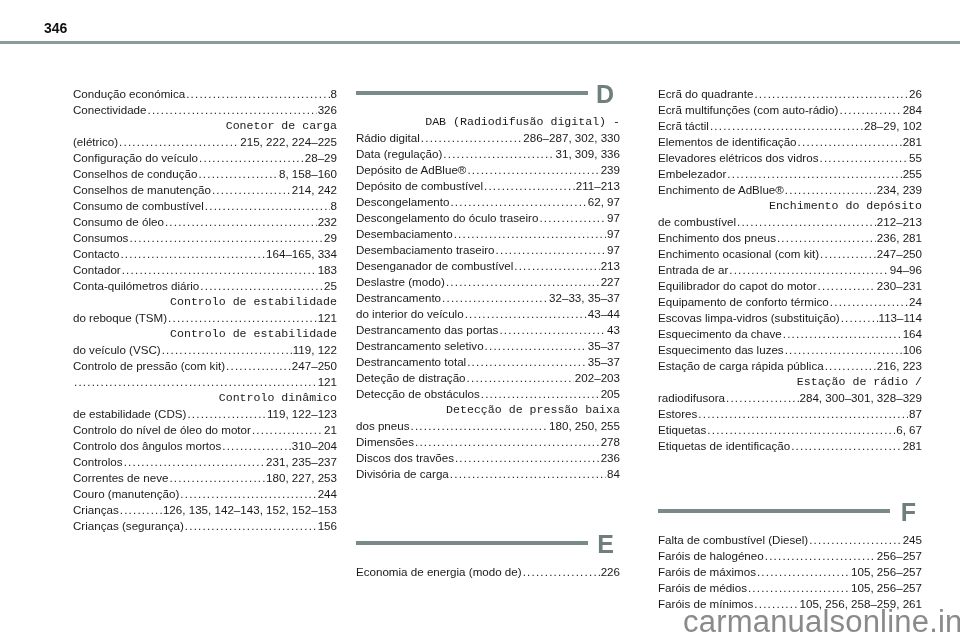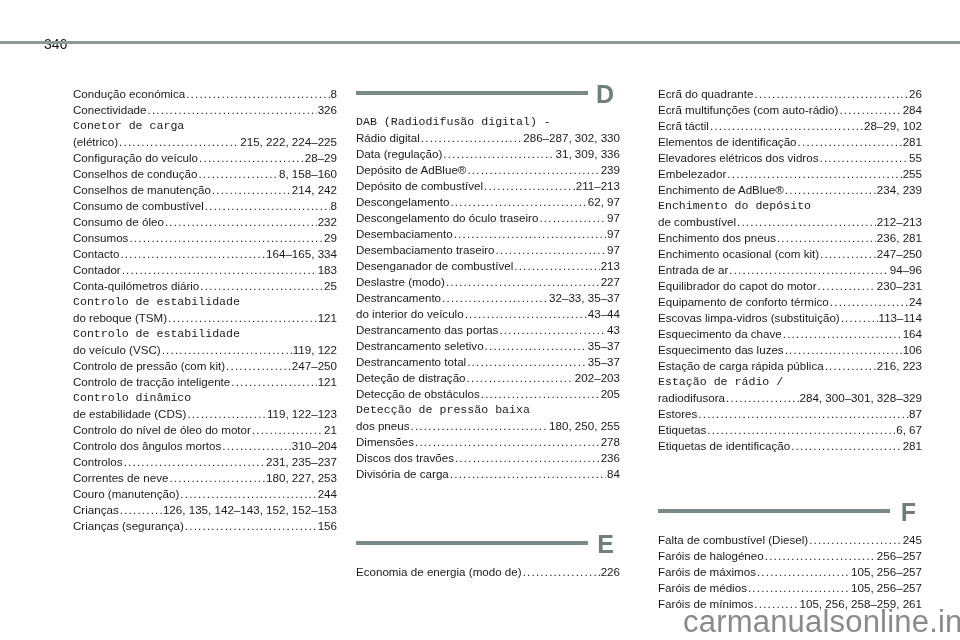--- a/index.html
+++ b/index.html
@@ -1,26 +1,26 @@
 <!DOCTYPE html>
 <html><head>
 <meta charset="utf-8">
 <style>
   html, body { margin: 0; padding: 0; }
   body {
     width: 960px; height: 640px; background: #ffffff; position: relative; overflow: hidden;
     font-family: "Liberation Sans", sans-serif; color: #1a1a1a;
   }
   .page-number {
-    position: absolute; left: 44px; top: 20px; font-size: 14px; font-weight: normal; color: #111; margin-top: 16px;
+    position: absolute; left: 44px; top: 20px; font-size: 14px; font-weight: bold; color: #111;
   }
   .top-rule {
     position: absolute; left: 0; top: 41px; width: 960px; height: 3px; background: #8d9a99;
   }
-  .column { position: absolute; width: 264px; font-size: 11.6px; line-height: 16px; }
+  .column { position: absolute; width: 264px; font-size: 11.6px; line-height: 16px; text-align: right; }
   .col-1 { left: 73px; top: 86px; }
   .col-2 { left: 356px; top: 80px; }
   .col-3 { left: 638px; top: 86px; margin-left: 20px; }
   .section-header {
     position: relative; height: 34px; margin-bottom: 0px;
   }
   .section-rule {
     position: absolute; left: 0; top: 11px; width: 232px; height: 4px; background: #7a8a88;
   }
   .section-letter {
@@ -122,21 +122,20 @@
       <span class="term">do veículo (VSC)</span>
       <span class="dots"></span>
       <span class="pages">119, 122</span>
     </div>
     <div class="entry">
       <span class="term">Controlo de pressão (com kit)</span>
       <span class="dots"></span>
       <span class="pages">247–250</span>
     </div>
     <div class="entry">
-      <span class="term">Controlo de tracção inteligente</span>
       <span class="dots"></span>
       <span class="pages">121</span>
     </div>
     <div class="line">Controlo dinâmico</div>
     <div class="entry">
       <span class="term">de estabilidade (CDS)</span>
       <span class="dots"></span>
       <span class="pages">119, 122–123</span>
     </div>
     <div class="entry">

